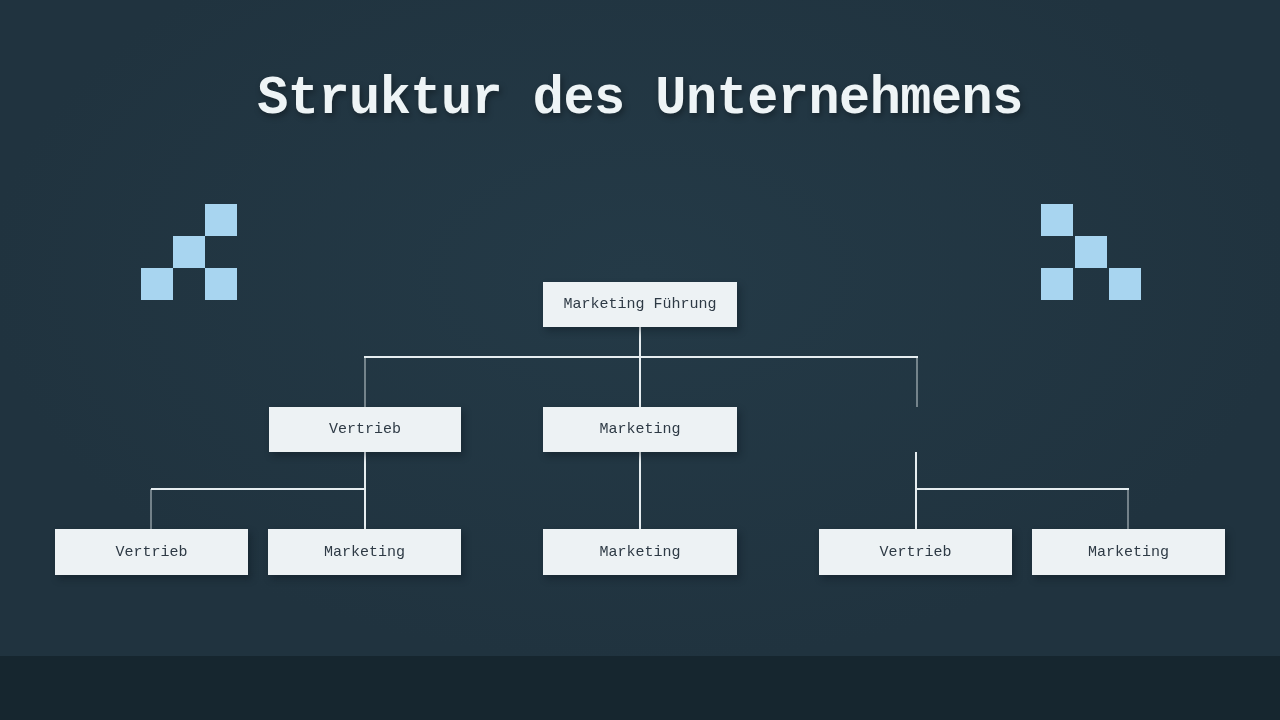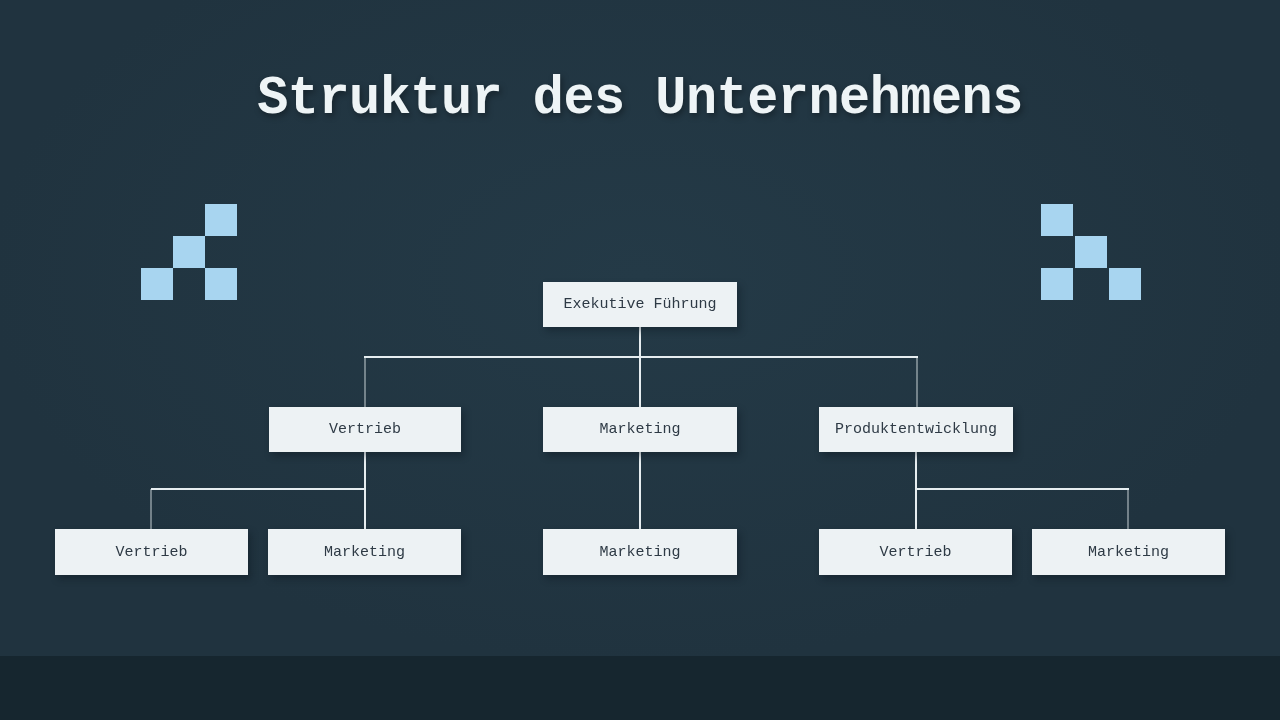--- a/index.html
+++ b/index.html
@@ -104,31 +104,28 @@
   <div class="ln dim c5"></div>
   <div class="ln c6"></div>
   <div class="ln c7"></div>
   <div class="ln dim c8"></div>
   <div class="ln c9"></div>
   <div class="ln c10"></div>
   <div class="ln c11"></div>
   <div class="ln dim c12"></div>
 
   <div class="node n-root">
-    <span>Exekutive Führung</span>
+    <span>Marketing Führung</span>
   </div>
 
   <div class="node n-a">
     <span>Vertrieb</span>
   </div>
   <div class="node n-b">
     <span>Marketing</span>
-  </div>
-  <div class="node n-c">
-    <span>Produktentwicklung</span>
   </div>
 
   <div class="node n-a1">
     <span>Vertrieb</span>
   </div>
   <div class="node n-a2">
     <span>Marketing</span>
   </div>
   <div class="node n-b1">
     <span>Marketing</span>

